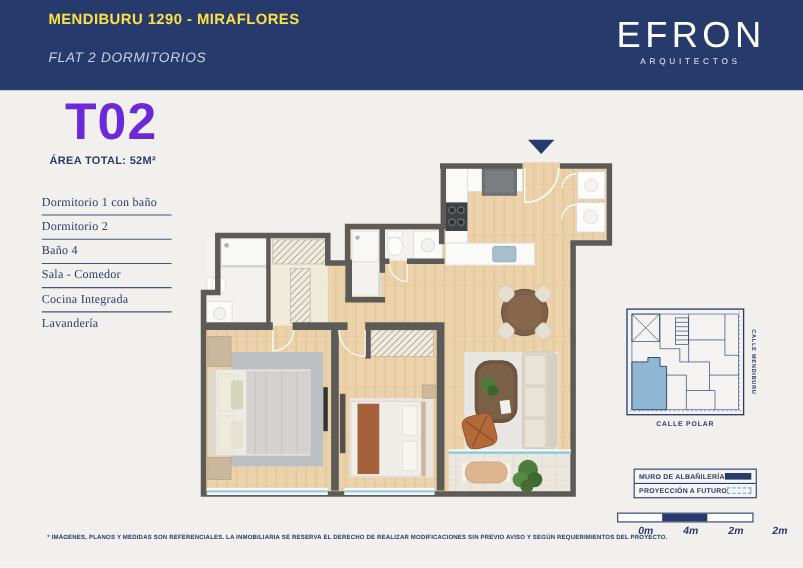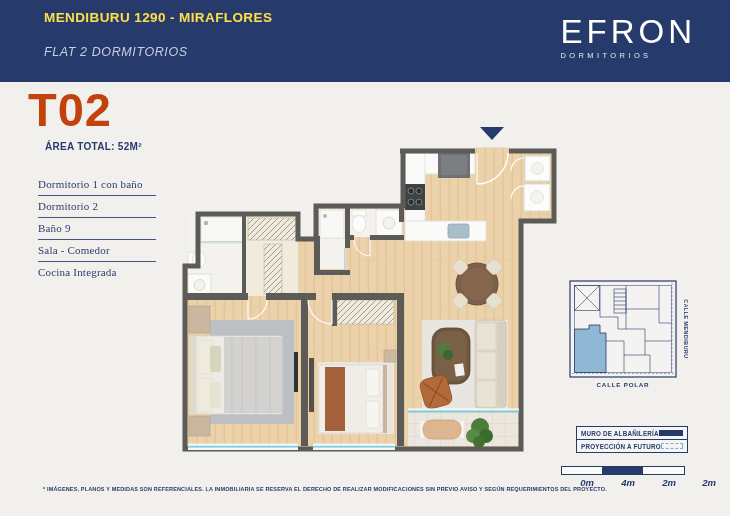--- a/index.html
+++ b/index.html
@@ -4,25 +4,25 @@
 <style>
   html,body{margin:0;padding:0;}
   .page{position:relative;width:730px;height:516px;background:#F1F0ED;
         font-family:"Liberation Sans",sans-serif;overflow:hidden;}
   
   .header{position:absolute;left:0;top:0;width:730px;height:82px;background:#263A6B;}
   .header-title{position:absolute;left:44px;top:10px;color:#fde047;font-size:13.5px;
         font-weight:bold;letter-spacing:.4px;white-space:nowrap;}
   .header-sub{position:absolute;left:44px;top:45px;color:#C7CFE0;font-size:12.5px;
         letter-spacing:.6px;white-space:nowrap;font-style:italic;}
-  .brand{position:absolute;right:38px;top:15px;text-align:left;color:#fff;}
+  .brand{position:absolute;right:38px;top:15px;text-align:center;color:#fff;}
   .brand-name{font-size:33px;font-weight:normal;letter-spacing:4px;line-height:1;margin-right:-4px;}
   .brand-sub{font-size:7.5px;letter-spacing:3.4px;margin-top:3px;color:#E8ECF4;margin-right:-3px;}
   
-  .unit-code{position:absolute;left:28px;top:86px;color:#c2410c;font-size:47px;
+  .unit-code{position:absolute;left:59px;top:86px;color:#6d28d9;font-size:47px;
         font-weight:bold;letter-spacing:1px;line-height:1;}
   .unit-area{position:absolute;left:45px;top:141px;color:#263A6B;font-size:10px;
         font-weight:bold;letter-spacing:.3px;}
   .rooms{position:absolute;left:38px;top:174px;width:118px;}
   .room-row{font-size:11px;color:#2A3D6E;padding:4px 0 5px 0;
         border-bottom:1px solid rgba(38,58,107,.85);letter-spacing:.2px;font-family:Liberation Serif, serif;}
   .room-row:last-child{border-bottom:none;}
   
   .plan{position:absolute;left:180px;top:124px;}
   .site-map{position:absolute;left:562px;top:277px;}
@@ -48,33 +48,34 @@
 </head>
 <body>
 
 <div class="page">
 
   <div class="header">
     <div class="header-title">MENDIBURU 1290 - MIRAFLORES</div>
     <div class="header-sub">FLAT 2 DORMITORIOS</div>
     <div class="brand">
       <div class="brand-name">EFRON</div>
-      <div class="brand-sub">DORMITORIOS</div>
+      <div class="brand-sub">ARQUITECTOS</div>
     </div>
   </div>
 
   <div class="unit-code">T02</div>
   <div class="unit-area">ÁREA TOTAL: 52M²</div>
 
   <div class="rooms">
     <div class="room-row">Dormitorio 1 con baño</div>
     <div class="room-row">Dormitorio 2</div>
-    <div class="room-row">Baño 9</div>
+    <div class="room-row">Baño 4</div>
     <div class="room-row">Sala - Comedor</div>
     <div class="room-row">Cocina Integrada</div>
+    <div class="room-row">Lavandería</div>
   </div>
 
   <div class="plan">
     <svg width="380" height="340" viewBox="0 0 380 340">
       <defs>
         <pattern id="wood" width="9" height="46" patternUnits="userSpaceOnUse">
           <rect width="9" height="46" fill="#ECD2AB"></rect>
           <rect x="7.6" width="1.4" height="46" fill="#E2C69A"></rect>
           <rect y="43.5" width="9" height="1" fill="#E6CBA1"></rect>
         </pattern>

